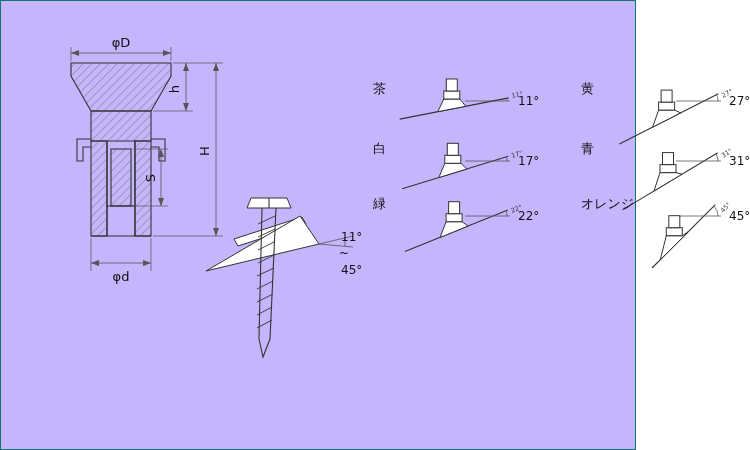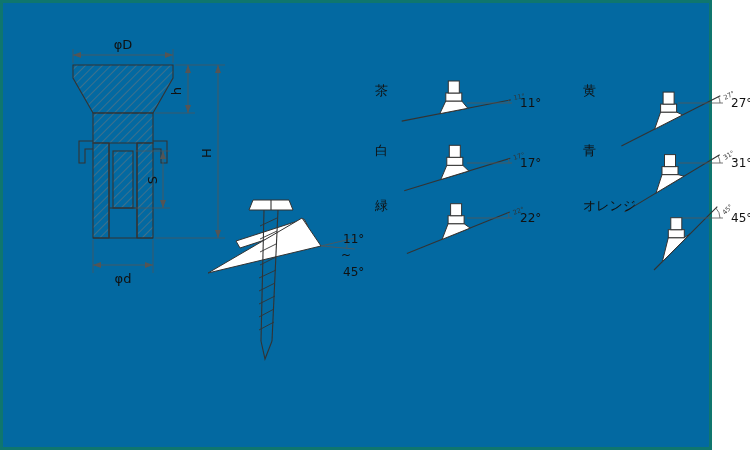--- a/index.html
+++ b/index.html
@@ -1,20 +1,20 @@
 <!DOCTYPE html>
 <html><head>
 <meta charset="utf-8">
 <style>
   html,body{margin:0;padding:0;background:#fff;}
   .canvas{
     position:relative;
-    width:712px;height:450px;
-    background:#0369a1;
-    border:3px solid #0f766e;
+    width:636px;height:450px;
+    background:#c4b5fd;
+    border:1px solid #0f766e;
     box-sizing:border-box;
     font-family:"DejaVu Sans",sans-serif;
   }
   svg text{font-family:"DejaVu Sans",sans-serif;fill:#111;}
   .dimtext{font-size:13px;}
   .cjk{font-size:13px;}
   .angletext{font-size:12px;}
   .tiny{font-size:6.5px;fill:#333;}
   .outline{fill:none;stroke:#333;stroke-width:1.1;}
   .part{fill:#fff;stroke:#333;stroke-width:1;}

